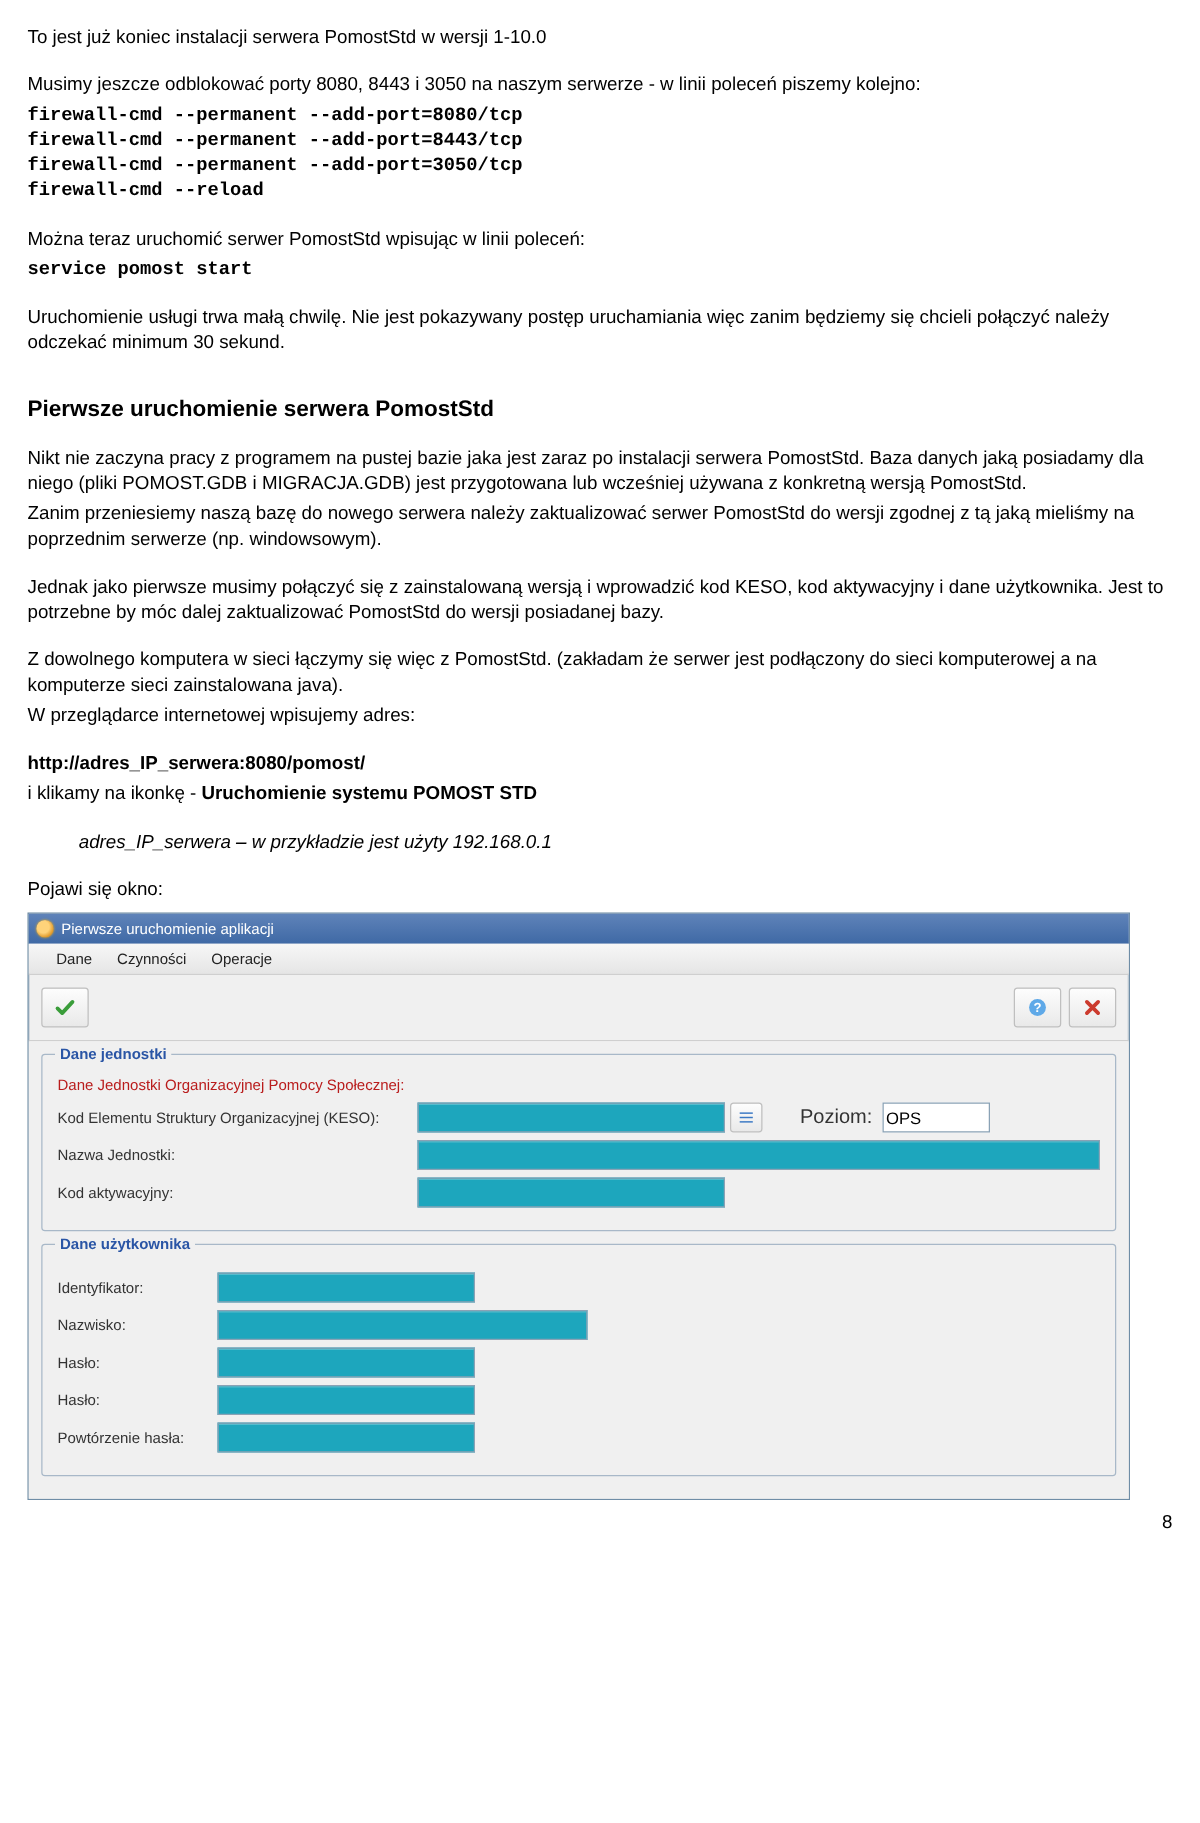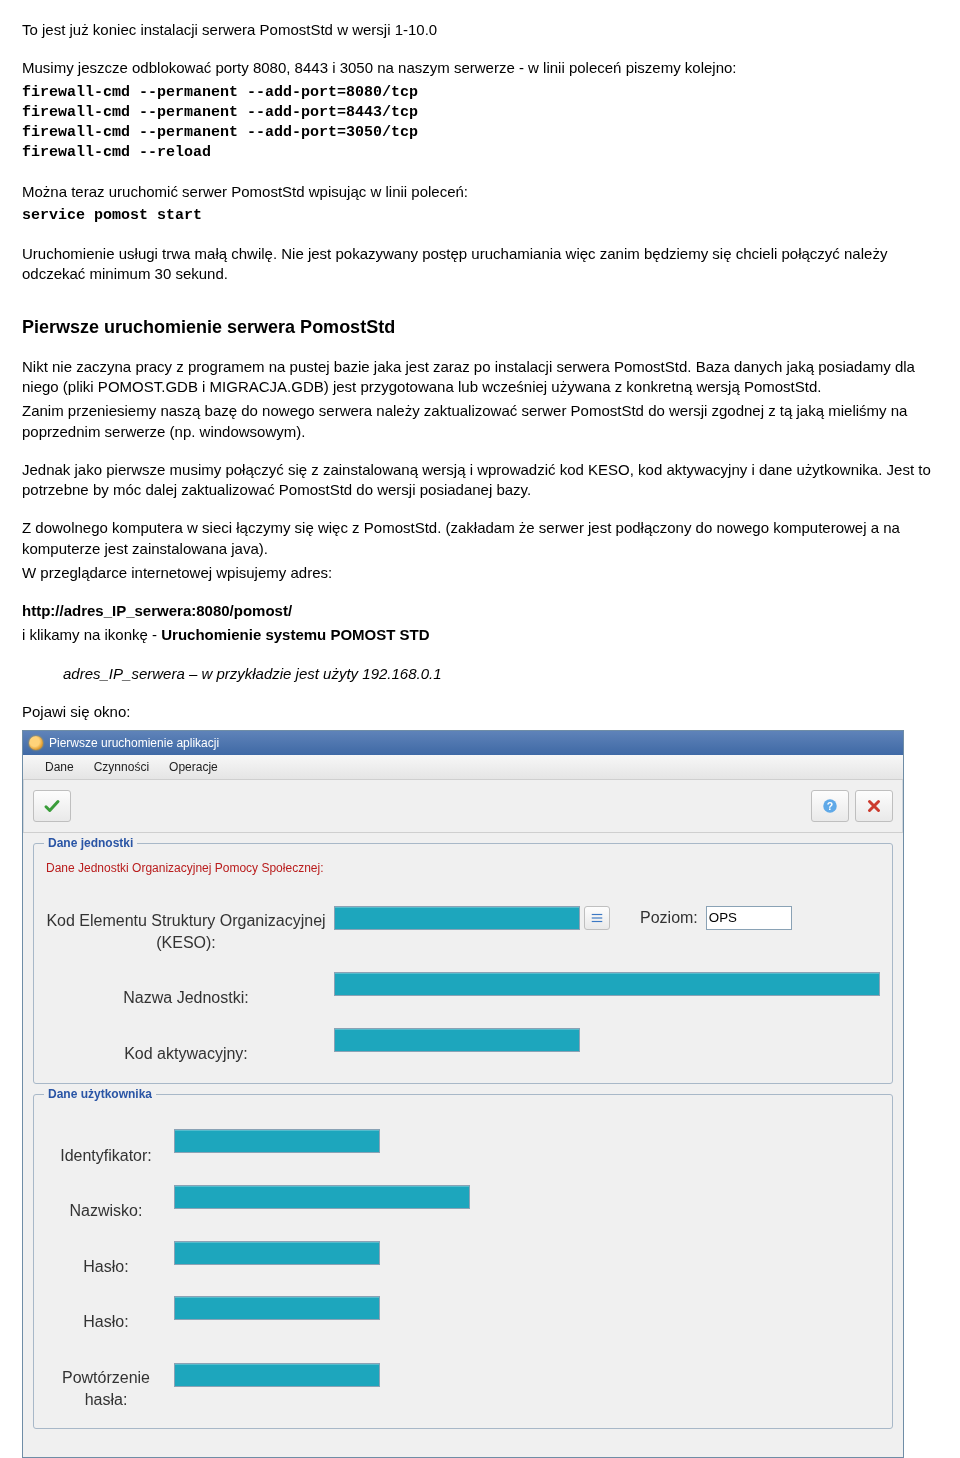--- a/index.html
+++ b/index.html
@@ -69,41 +69,41 @@
     width: 36px; height: 30px;
     border: 1px solid #bfbfbf;
     border-radius: 3px;
     background: linear-gradient(#fdfdfd,#e9e9e9);
     display: flex; align-items: center; justify-content: center;
   }
   .tbtn svg { width: 18px; height: 18px;}
   .toolbar .spacer { flex: 1;}
   .content-area {
     background: #f0f0f0;
-    padding: 10px 10px 18px 10px;
+    padding: 10px 10px 8px 10px;
   }
   .groupbox {
     border: 1px solid #a8b8c8;
     border-radius: 3px;
     margin-bottom: 10px;
     background: #f0f0f0;
     padding: 16px 12px 12px 12px;
     position: relative;
   }
   .groupbox .legend {
     position: absolute;
     top: -9px; left: 10px;
     background: #f0f0f0;
     color: #2a55a5;
     font-weight: bold;
     padding: 0 4px;
     font-size: 12px;
   }
   .row { display: flex; align-items: center; gap: 8px; margin: 6px 0;}
-  .rlabel { width: 280px; text-align: center; color: #333; font-size: 16px; margin-top: 28px;}
+  .rlabel { width: 280px; text-align: left; color: #333; font-size: 12px;}
   .narrow .rlabel { width: 120px;}
   input.tf {
     height: 20px;
     border: 1px solid #8aa2b5;
     background: #1da6bd; 
     box-shadow: inset 0 1px 0 rgba(255,255,255,.25);
     flex: 0 0 auto;
   }
   input.plain { background: #fff;}
   .keso-wrap { display:flex; align-items:center; gap:4px;}
@@ -146,21 +146,21 @@
 <div class="block">
   <p>Nikt nie zaczyna pracy z programem na pustej bazie jaka jest zaraz po instalacji serwera PomostStd. Baza danych jaką posiadamy dla niego (pliki POMOST.GDB i MIGRACJA.GDB) jest przygotowana lub wcześniej używana z konkretną wersją PomostStd.</p>
   <p>Zanim przeniesiemy naszą bazę do nowego serwera należy zaktualizować serwer PomostStd do wersji zgodnej z tą jaką mieliśmy na poprzednim serwerze (np. windowsowym).</p>
 </div>
 
 <div class="block">
   <p>Jednak jako pierwsze musimy połączyć się z zainstalowaną wersją i wprowadzić kod KESO, kod aktywacyjny i dane użytkownika. Jest to potrzebne by móc dalej zaktualizować PomostStd do wersji posiadanej bazy.</p>
 </div>
 
 <div class="block">
-  <p>Z dowolnego komputera w sieci łączymy się więc z PomostStd. (zakładam że serwer jest podłączony do nowego komputerowej a na komputerze jest zainstalowana java).</p>
+  <p>Z dowolnego komputera w sieci łączymy się więc z PomostStd. (zakładam że serwer jest podłączony do sieci komputerowej a na komputerze sieci zainstalowana java).</p>
   <p>W przeglądarce internetowej wpisujemy adres:</p>
 </div>
 
 <div class="block">
   <p class="bold">http://adres_IP_serwera:8080/pomost/</p>
   <p><span>i klikamy na ikonkę - </span><span class="bold">Uruchomienie systemu POMOST STD</span></p>
 </div>
 
 <p class="italic" style="margin-bottom:18px;margin-left:41px;">adres_IP_serwera – w przykładzie jest użyty 192.168.0.1</p>
 

